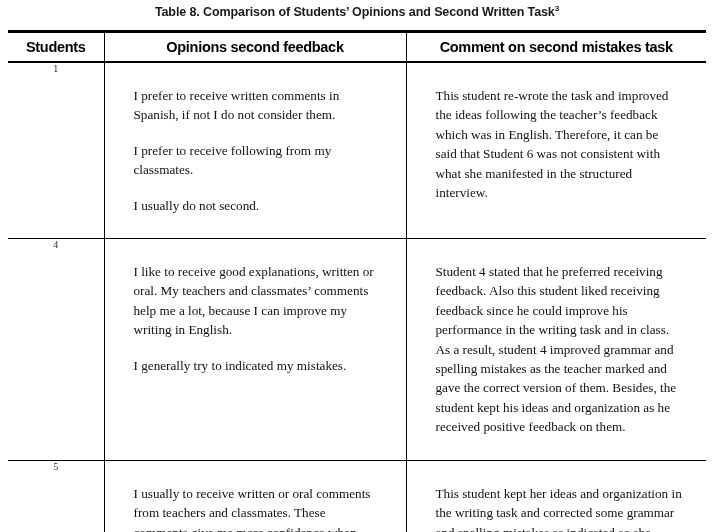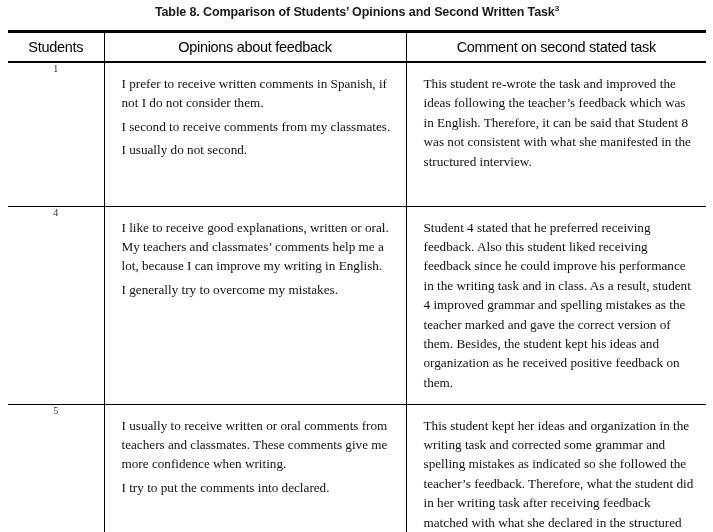--- a/index.html
+++ b/index.html
@@ -77,21 +77,21 @@
     border-bottom: 3px solid #000;
   }
   
   th.col-opinions, td.col-opinions,
   th.col-comment,  td.col-comment {
     border-left: 1.5px solid #000;
   }
 
   th.col-students, th.col-opinions, th.col-comment {
     font-family: "Liberation Sans", sans-serif;
-    font-weight: normal;
+    font-weight: bold;
     font-size: 14.5px;
     letter-spacing: -0.3px;
     text-align: center;
     color: #000;
     white-space: nowrap;
   }
 
   td.col-students {
     text-align: center;
     vertical-align: middle;
@@ -109,21 +109,21 @@
   .cell-inner {
     padding: 7px 12px 7px 12px;
   }
   td.col-opinions .cell-inner { padding-left: 13px; padding-right: 10px; }
   td.col-comment  .cell-inner { padding-left: 13px; padding-right: 8px; }
 
   
   td.col-opinions { vertical-align: middle; }
   td.col-comment  { vertical-align: top; }
 
-  .para { margin: 4px; }
+  .para { margin: 16px; }
   .para + .para { margin-top: 0; }
 
   
   tr.row-1 { height: 144px; }
   tr.row-2 { height: 198px; }
   tr.row-3 { height: 156px; }
 </style>
 </head>
 <body>
 
@@ -136,48 +136,48 @@
   <div class="table-wrap">
     <table class="tbl">
       <colgroup>
         <col class="c-students">
         <col class="c-opinions">
         <col class="c-comment">
       </colgroup>
       <thead>
         <tr class="head-row">
           <th class="col-students">Students</th>
-          <th class="col-opinions">Opinions about feedback</th>
-          <th class="col-comment">Comment on second stated task</th>
+          <th class="col-opinions">Opinions second feedback</th>
+          <th class="col-comment">Comment on second mistakes task</th>
         </tr>
       </thead>
       <tbody>
 
         <tr class="row-1">
           <td class="col-students">1</td>
           <td class="col-opinions">
             <div class="cell-inner">
               <p class="para">I prefer to receive written comments in Spanish, if not I do not consider them.</p>
-              <p class="para">I second to receive comments from my classmates.</p>
+              <p class="para">I prefer to receive following from my classmates.</p>
               <p class="para">I usually do not second.</p>
             </div>
           </td>
           <td class="col-comment">
             <div class="cell-inner">
-              <p class="para">This student re-wrote the task and improved the ideas following the teacher’s feedback which was in English. Therefore, it can be said that Student 8 was not consistent with what she manifested in the structured interview.</p>
+              <p class="para">This student re-wrote the task and improved the ideas following the teacher’s feedback which was in English. Therefore, it can be said that Student 6 was not consistent with what she manifested in the structured interview.</p>
             </div>
           </td>
         </tr>
 
         <tr class="row-2">
           <td class="col-students">4</td>
           <td class="col-opinions">
             <div class="cell-inner">
               <p class="para">I like to receive good explanations, written or oral. My teachers and classmates’ comments help me a lot, because I can improve my writing in English.</p>
-              <p class="para">I generally try to overcome my mistakes.</p>
+              <p class="para">I generally try to indicated my mistakes.</p>
             </div>
           </td>
           <td class="col-comment">
             <div class="cell-inner">
               <p class="para">Student 4 stated that he preferred receiving feedback. Also this student liked receiving feedback since he could improve his performance in the writing task and in class. As a result, student 4 improved grammar and spelling mistakes as the teacher marked and gave the correct version of them. Besides, the student kept his ideas and organization as he received positive feedback on them.</p>
             </div>
           </td>
         </tr>
 
         <tr class="row-3 row-last">

